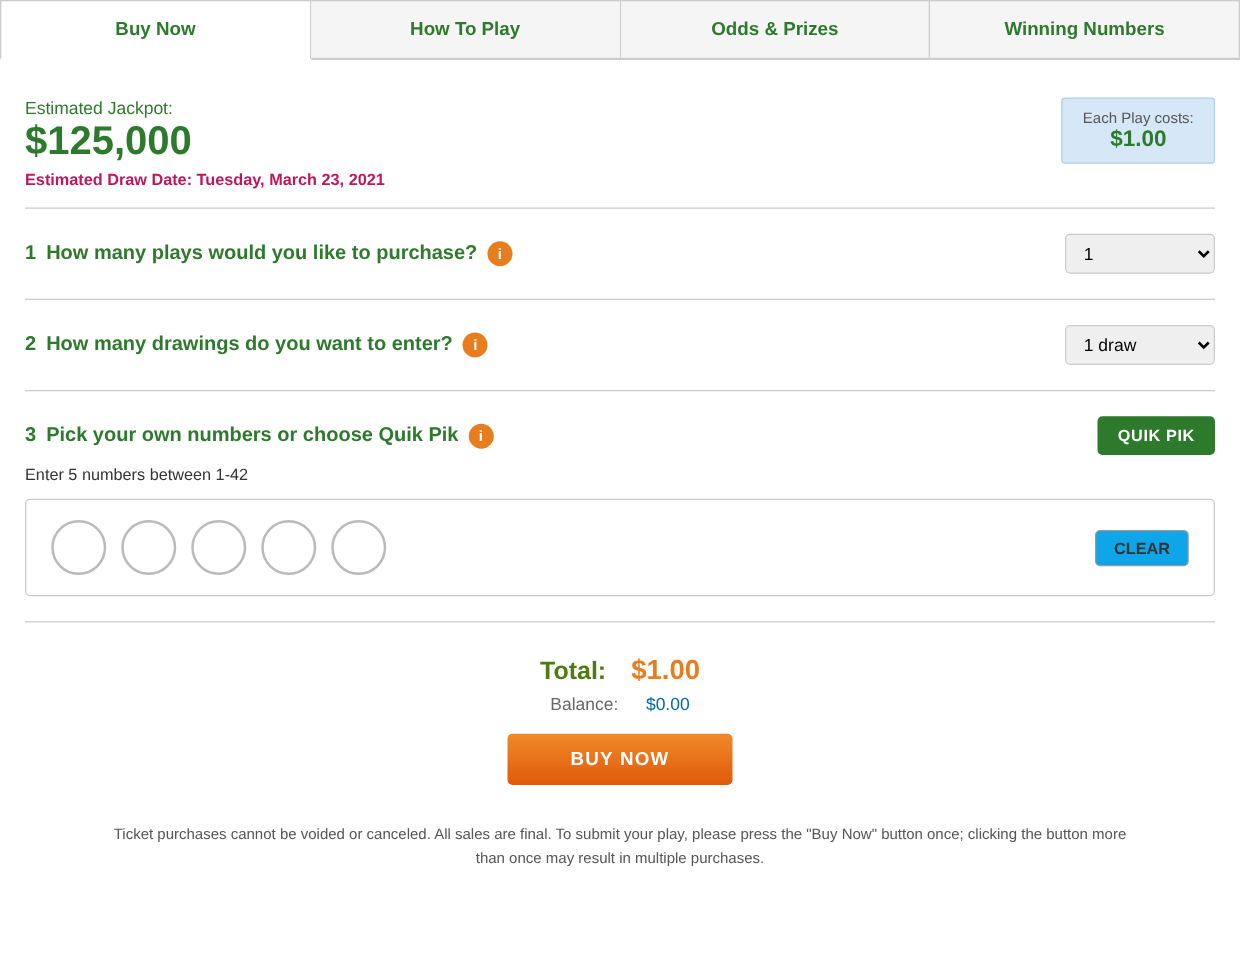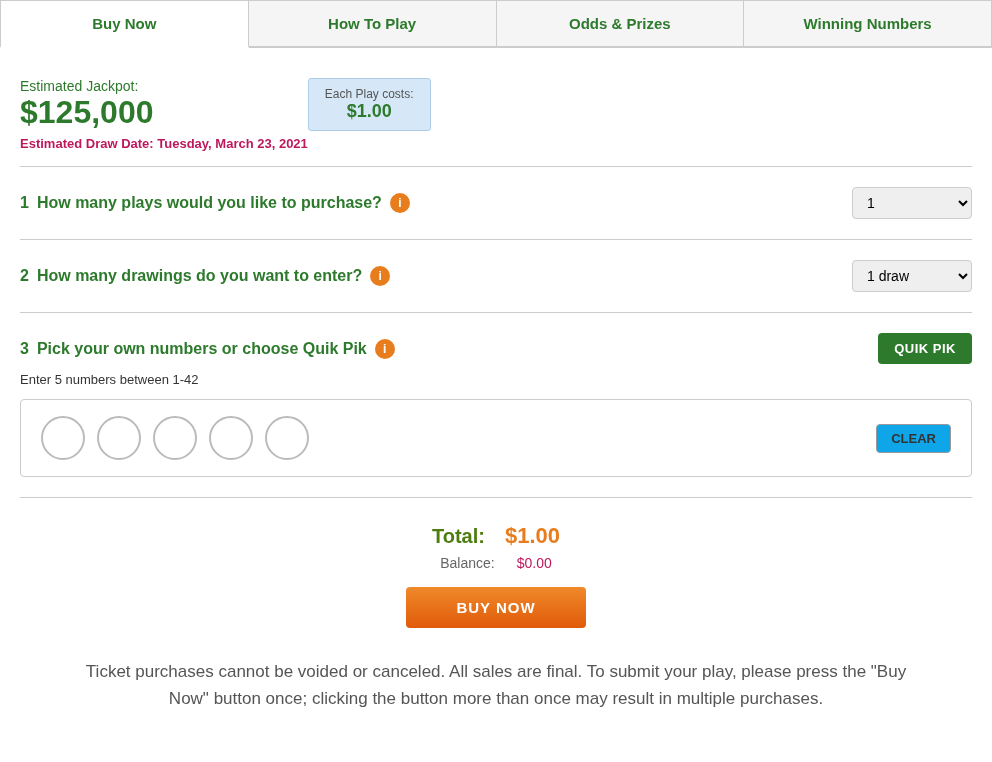--- a/index.html
+++ b/index.html
@@ -23,21 +23,21 @@
       background: #fff;
       border-bottom: 2px solid #fff;
       margin-bottom: -2px;
     }
     .tab:not(:first-child) { border-left: none; }
 
     
     .content { padding: 20px 20px 0 20px; max-width: 992px; }
 
     
-    .header-info { display: flex; align-items: flex-start; padding: 10px 0 15px 0; }
+    .header-info { display: flex; justify-content: space-between; align-items: flex-start; padding: 10px 0 15px 0; }
     .jackpot-label { color: #2d7a2d; font-size: 14px; }
     .jackpot-amount { color: #2d7a2d; font-size: 32px; font-weight: bold; }
     .draw-date { color: #2d7a2d; font-size: 13px; margin-top: 5px; }
     .draw-date span { font-weight: bold; color: #be185d; }
     .play-cost-box {
       background: #d6e8f7;
       border: 1px solid #aecde8;
       padding: 8px 16px;
       text-align: center;
       border-radius: 3px;
@@ -151,36 +151,36 @@
       color: #333;
     }
 
     
     .total-section { padding: 25px 0 15px 0; text-align: center; }
     .total-row { display: flex; align-items: baseline; justify-content: center; gap: 20px; margin-bottom: 6px; }
     .total-label { color: #4d7c0f; font-size: 20px; font-weight: bold; }
     .total-amount { color: #e87d1e; font-size: 22px; font-weight: bold; }
     .balance-row { display: flex; align-items: flex-end; justify-content: center; gap: 22px; margin-bottom: 16px; }
     .balance-label { color: #666; font-size: 14px; }
-    .balance-amount { color: #be185d; font-size: 14px; }
+    .balance-amount { color: #0369a1; font-size: 14px; }
     .buy-now-btn {
       background: linear-gradient(to bottom, #f0892a, #e05a0a);
       color: #fff;
       border: none;
       padding: 12px 50px;
       font-size: 15px;
       font-weight: bold;
       border-radius: 4px;
       cursor: pointer;
       letter-spacing: 1px;
       text-transform: uppercase;
     }
 
     
-    .disclaimer { text-align: center; font-size: 17px; color: #555; padding: 15px 60px 20px; line-height: 1.6; }
+    .disclaimer { text-align: center; font-size: 12px; color: #555; padding: 15px 60px 20px; line-height: 1.6; }
   </style>
 </head>
 <body>
 
 <div class="tabs">
   <div class="tab active">Buy Now</div>
   <div class="tab">How To Play</div>
   <div class="tab">Odds &amp; Prizes</div>
   <div class="tab">Winning Numbers</div>
 </div>

